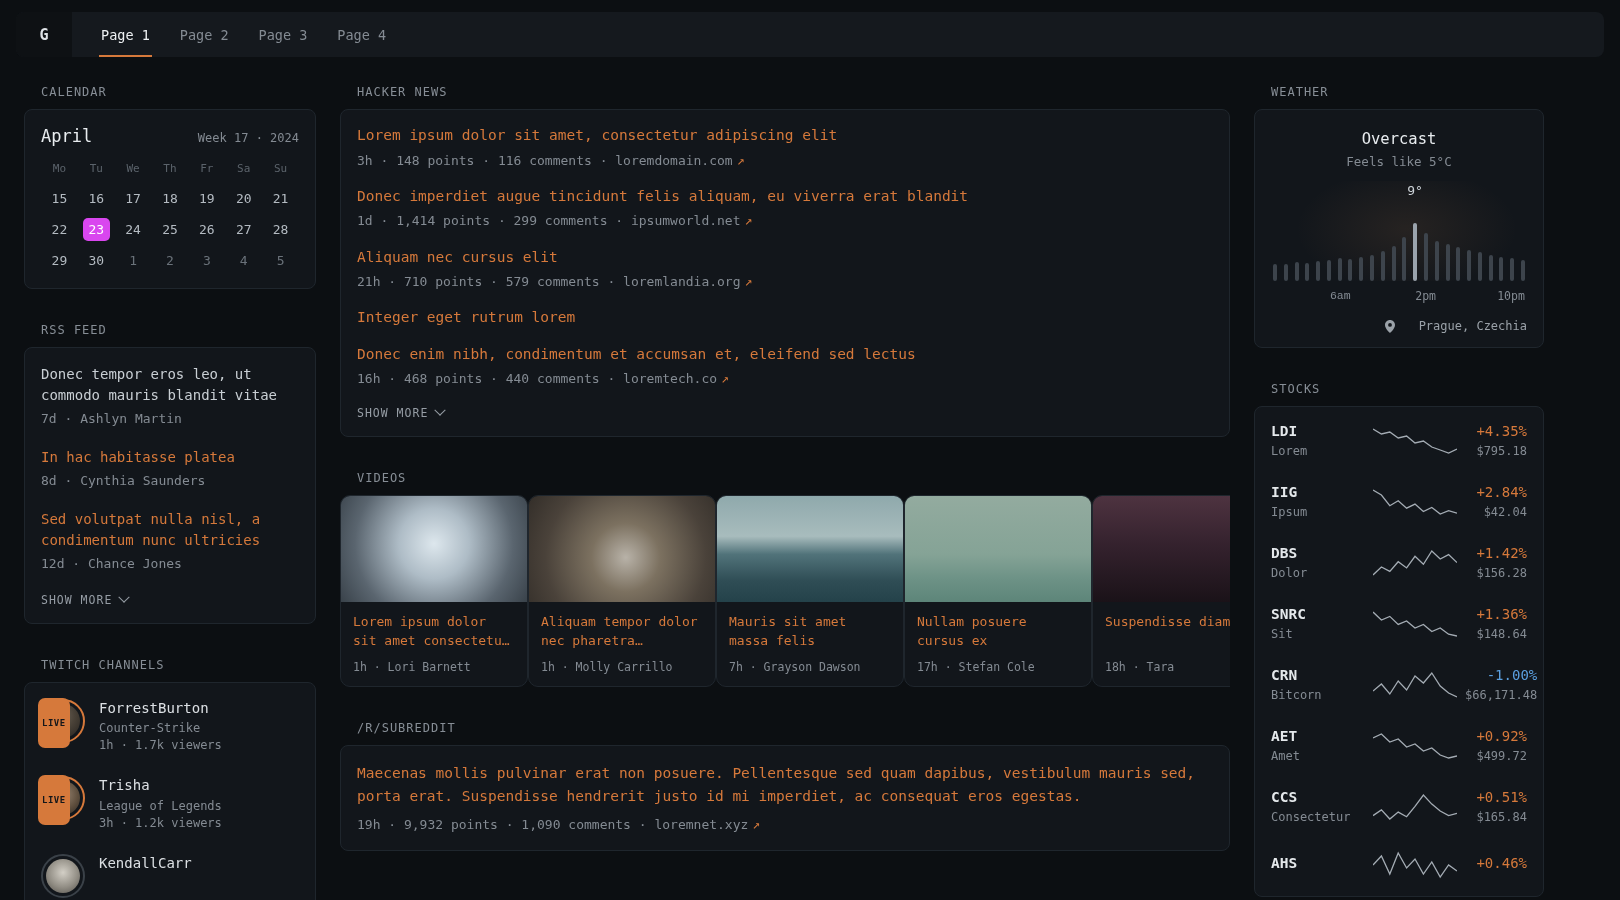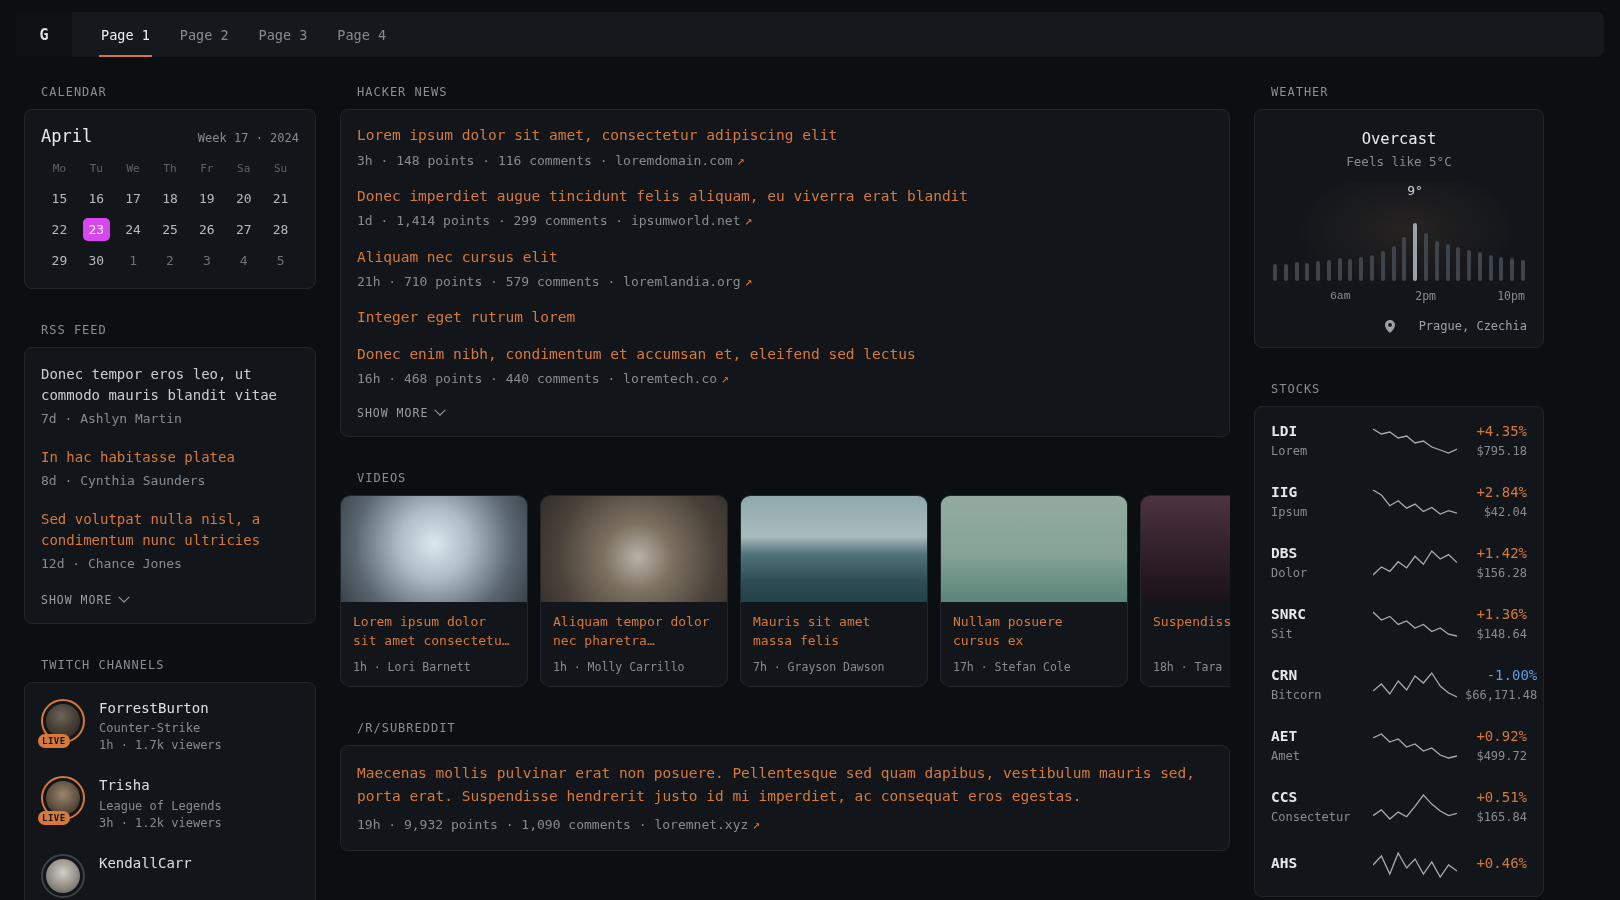--- a/index.html
+++ b/index.html
@@ -61,36 +61,36 @@
   .twitch-item{display:flex;gap:14px;margin-bottom:24px;cursor:pointer}
   .avatar-wrap{position:relative;width:44px;height:44px;flex:none}
   .avatar-ring{width:44px;height:44px;border-radius:50%;border:2px solid #3a4148;
     display:flex;align-items:center;justify-content:center}
   .twitch-item.live .avatar-ring{border-color:var(--accent)}
   .avatar{width:34px;height:34px;border-radius:50%}
   .twitch-item:nth-child(1) .avatar{background:radial-gradient(circle at 45% 35%,#6e6458 0%,#4a4238 45%,#26221e 100%)}
   .twitch-item:nth-child(2) .avatar{background:radial-gradient(circle at 50% 40%,#9a8672 0%,#60503f 55%,#2c251e 100%)}
   .twitch-item:nth-child(3) .avatar{background:radial-gradient(circle at 50% 40%,#d3cfc6 0%,#928e85 55%,#53504a 100%)}
   .live-badge{position:absolute;left:-3px;bottom:-5px;background:var(--accent);color:#13161a;
-    font-size:9px;font-weight:bold;letter-spacing:.5px;padding:2px 4px;border-radius:7px}
+    font-size:9px;font-weight:bold;letter-spacing:.5px;padding:20px 4px;border-radius:7px}
   .twitch-item:not(.live) .live-badge{display:none}
   .t-name{font-size:14px;color:#dce0e4;line-height:1.4}
   .t-game,.t-meta{font-size:12px;color:var(--muted);margin-top:3px}
 
   
   .hn-item{margin-bottom:17px}
   .hn-title{display:block;font-size:14.5px;color:var(--accent);line-height:1.35;cursor:pointer}
   .hn-item .meta{margin-top:6px}
   .domain{color:var(--muted);cursor:pointer}
   .ext{color:var(--accent);margin-left:4px}
   .reddit-title{display:block;font-size:14.5px;color:var(--accent);line-height:1.6;cursor:pointer}
   .reddit-meta{margin-top:8px}
 
   
-  .videos-row{display:flex;gap:12px;overflow:hidden}
+  .videos-row{display:flex;overflow:hidden}
   .video-card{width:188px;flex:none;background:var(--card);border:1px solid var(--border);
     border-radius:10px;overflow:hidden;cursor:pointer}
   .thumb{height:106px}
   .video-card:nth-child(1) .thumb{background:radial-gradient(circle at 50% 45%,#dde7ed 0%,#aebcc6 32%,#5a656f 72%,#39424a 100%)}
   .video-card:nth-child(2) .thumb{background:radial-gradient(circle at 52% 58%,#b8b2a8 0%,#7c7160 30%,#4a423a 70%,#332e29 100%)}
   .video-card:nth-child(3) .thumb{background:linear-gradient(180deg,#8fa9ac 0%,#a8bcbd 38%,#51737a 55%,#2f4d55 80%,#24424a 100%)}
   .video-card:nth-child(4) .thumb{background:linear-gradient(180deg,#93ab9f 0%,#85a396 55%,#6d9286 78%,#5d8579 100%)}
   .video-card:nth-child(5) .thumb{background:linear-gradient(180deg,#4e3340 0%,#35222e 45%,#1a1218 100%)}
   .v-body{padding:10px 12px 12px}
   .v-title{font-size:13px;color:var(--accent);line-height:1.5;min-height:40px}

